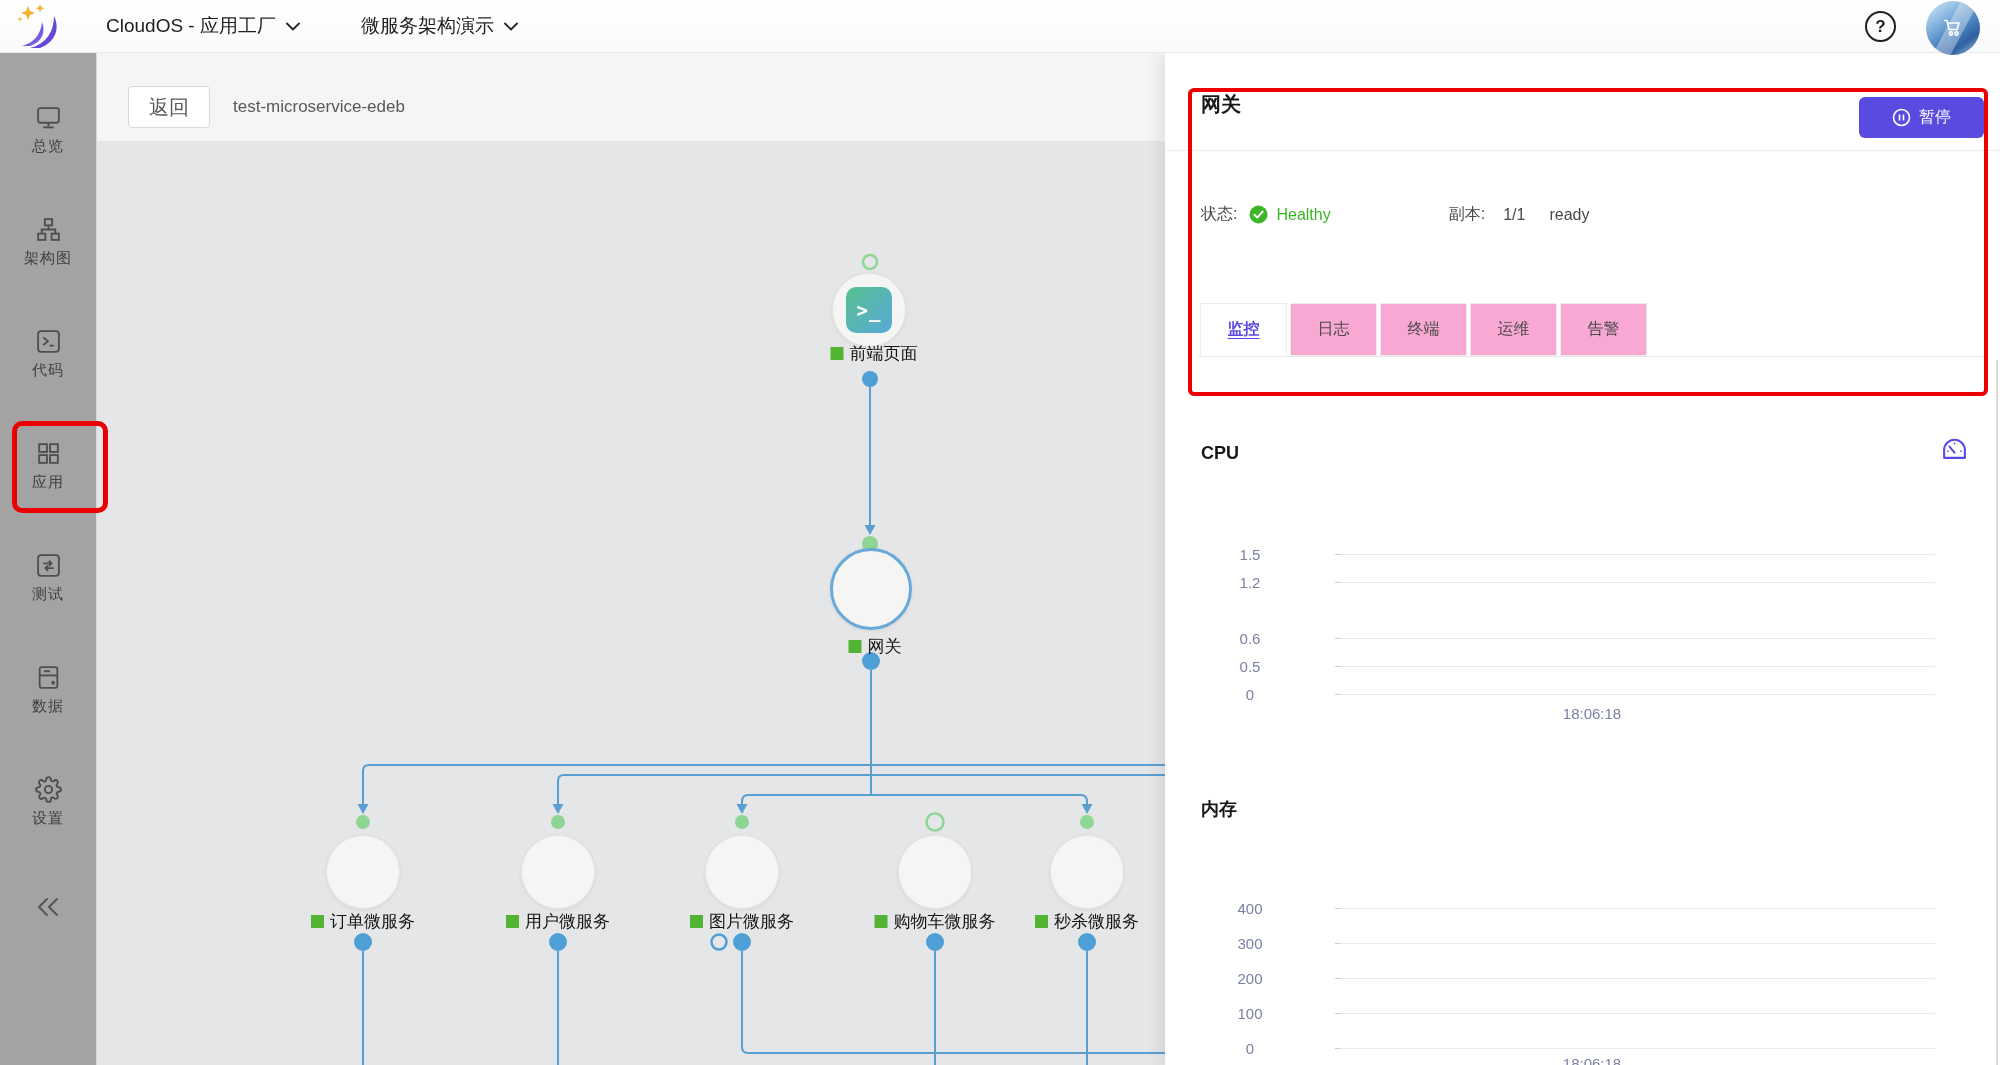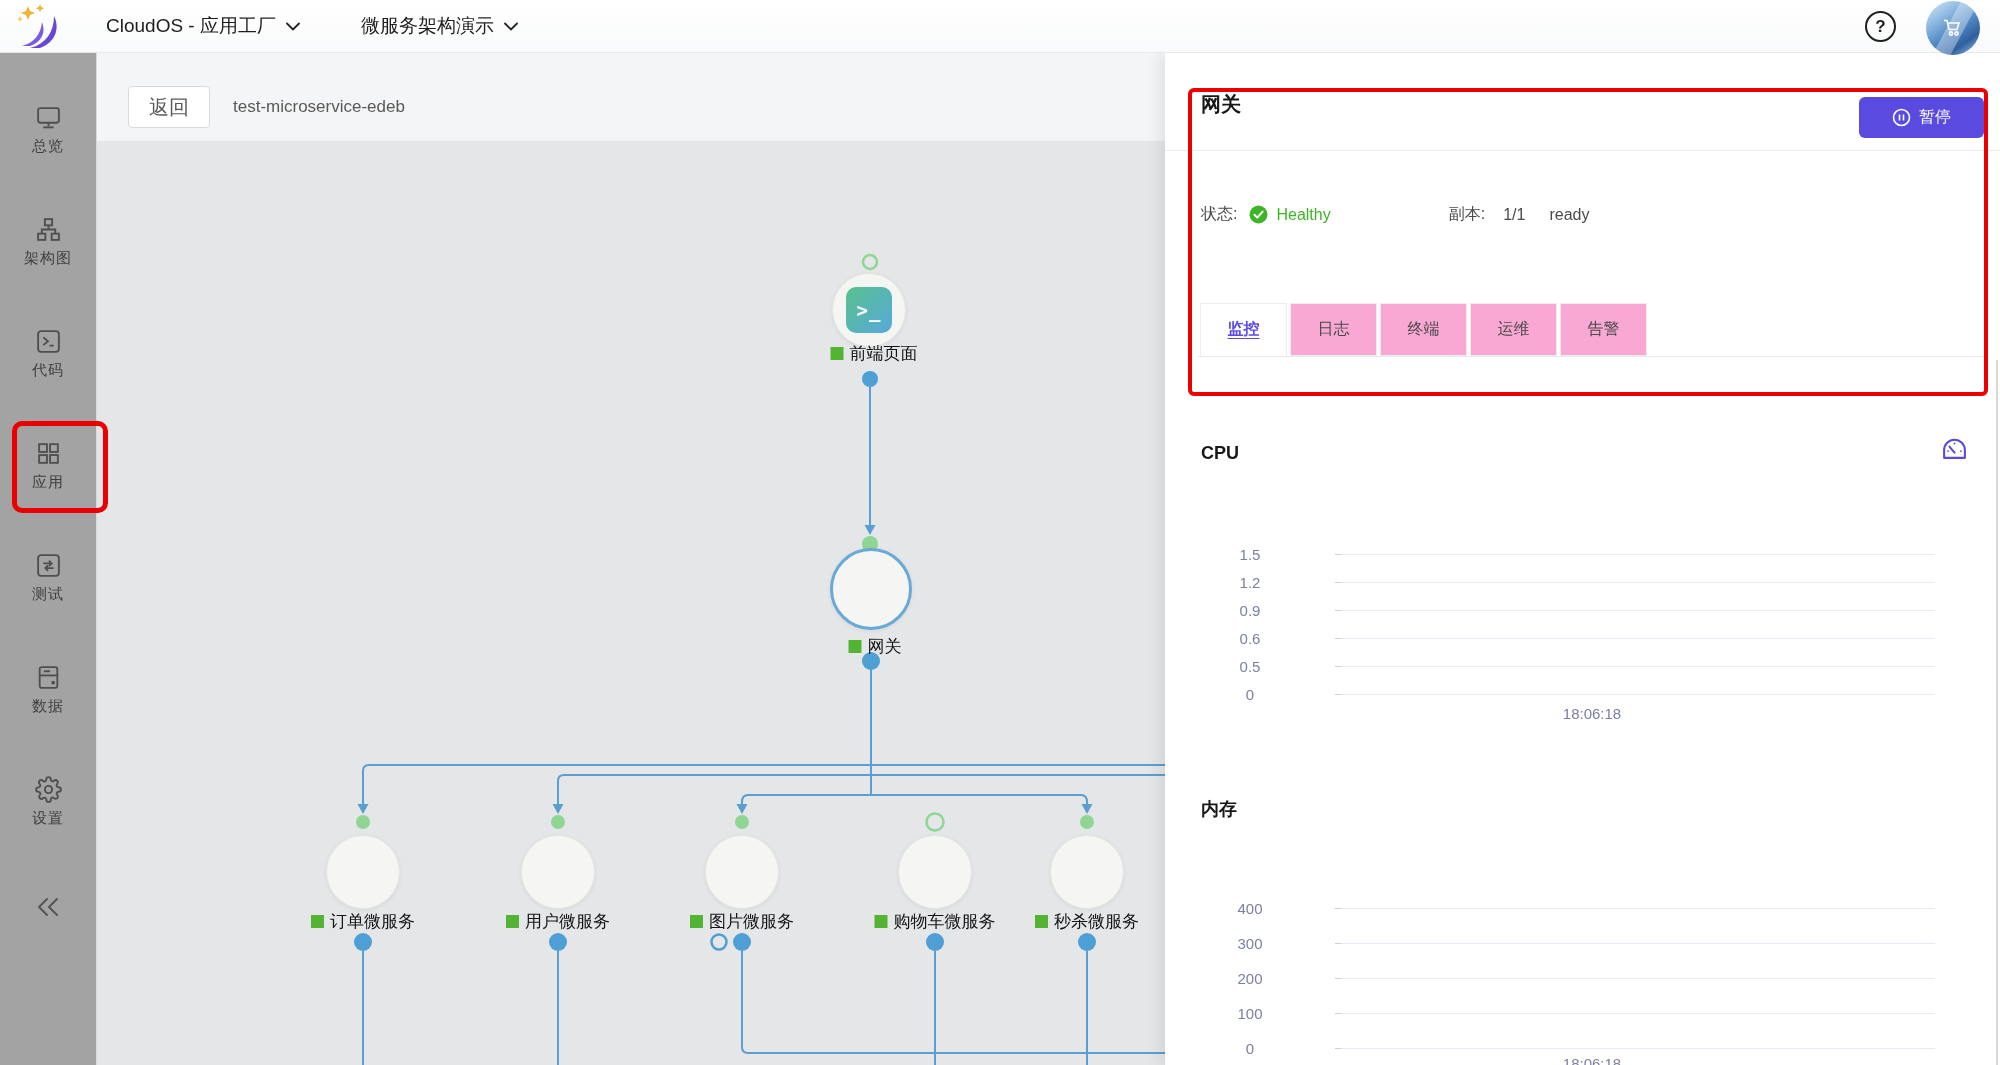--- a/index.html
+++ b/index.html
@@ -336,24 +336,20 @@
     </svg>
 
   <div class="grid-row" style="left:45px; top:492px; width:725px">
       <span class="ytick">1.5</span>
       <div class="gline"></div>
     </div>
   <div class="grid-row" style="left:45px; top:520px; width:725px">
       <span class="ytick">1.2</span>
       <div class="gline"></div>
     </div>
-  <div class="grid-row" style="left:45px; top:548px; width:725px">
-      <span class="ytick">0.9</span>
-      <div class="gline"></div>
-    </div>
   <div class="grid-row" style="left:45px; top:576px; width:725px">
       <span class="ytick">0.6</span>
       <div class="gline"></div>
     </div>
   <div class="grid-row" style="left:45px; top:604px; width:725px">
       <span class="ytick">0.5</span>
       <div class="gline"></div>
     </div>
   <div class="grid-row" style="left:45px; top:632px; width:725px">
       <span class="ytick">0</span>

